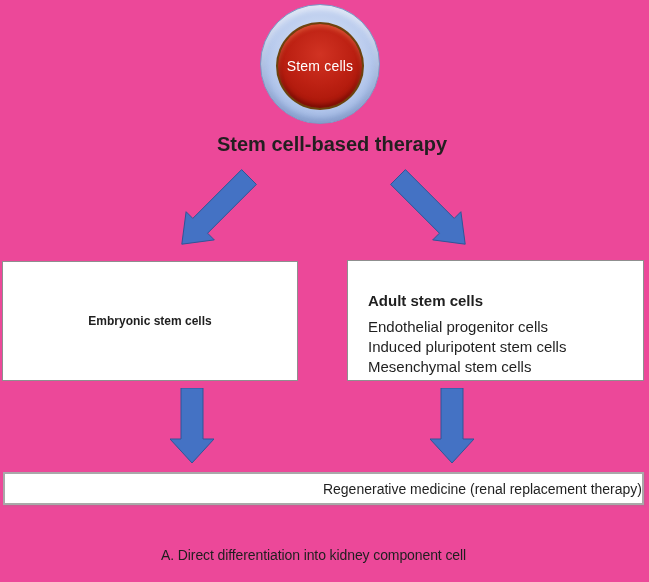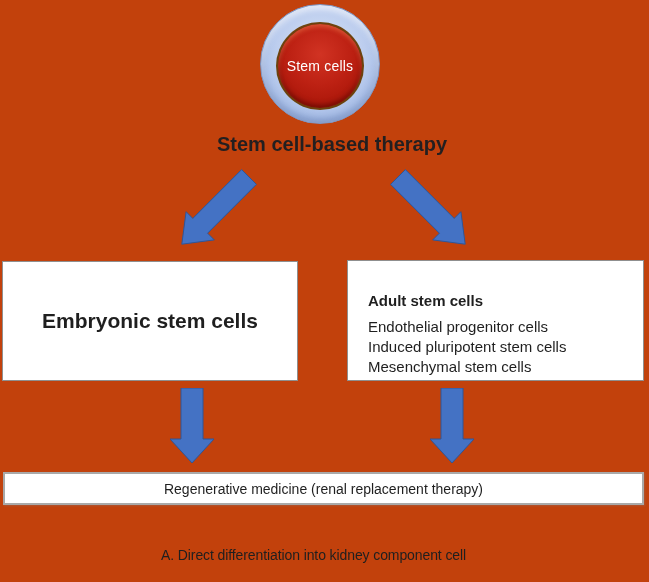--- a/index.html
+++ b/index.html
@@ -1,17 +1,17 @@
 <!DOCTYPE html>
 <html><head>
 <meta charset="utf-8">
 <style>
   html,body{margin:0;padding:0;background:#ffffff;}
   #figure{
-    position:relative;width:649px;height:582px;background:#c2410c;overflow:hidden;
+    position:relative;width:649px;height:582px;background:#ec4899;overflow:hidden;
     font-family:"Liberation Sans",sans-serif;color:#1f1f1f;
   }
   
   .badge-ring{
     position:absolute;left:260px;top:4px;width:120px;height:120px;border-radius:50%;
     background:radial-gradient(circle at 50% 42%,#dfe9f7 0%,#bccdee 50%,#a5bce6 72%,#8ca7d8 96%);
     border:1px solid #7e96c4;box-sizing:border-box;
     box-shadow:inset 0 -4px 7px rgba(70,95,150,.38), inset 0 4px 6px rgba(255,255,255,.75);
   }
   .badge-core{
@@ -31,31 +31,31 @@
   .arrow-svg{position:absolute;}
   .arrow-svg polygon{stroke:#2F5597;stroke-width:1;stroke-linejoin:round;}
   
   .node-box{
     position:absolute;background:#ffffff;border:1px solid #8f8f8f;box-sizing:border-box;
   }
   .box-embryonic{
     left:2px;top:261px;width:296px;height:120px;
     display:flex;align-items:center;justify-content:center;
   }
-  .box-embryonic .box-heading{font-weight:bold;font-size:21px;}
+  .box-embryonic .box-heading{font-weight:bold;font-size:12px;}
   .box-adult{
     left:347px;top:260px;width:297px;height:121px;
     padding:18px 8px 0 20px;
   }
   .box-adult .box-heading{font-weight:bold;font-size:15px;line-height:20px;margin-top:12px;}
   .box-adult ul{list-style:none;margin:6px 0 0 0;padding:0;}
   .box-adult li{font-size:15px;line-height:20px;}
   .box-outcome{
     left:3px;top:472px;width:641px;height:33px;border:2px solid #a9a9a9;
-    display:flex;align-items:center;justify-content:center;
+    display:flex;align-items:center;justify-content:flex-end;
     box-shadow:1px 1px 2px rgba(130,130,130,.35);
   }
   .box-outcome .box-heading{font-size:14px;}
   
   .mechanisms{position:absolute;left:161px;top:544px;}
   .mechanisms div{font-size:14px;line-height:22px;letter-spacing:-.1px;}
 </style>
 </head>
 <body>
 

